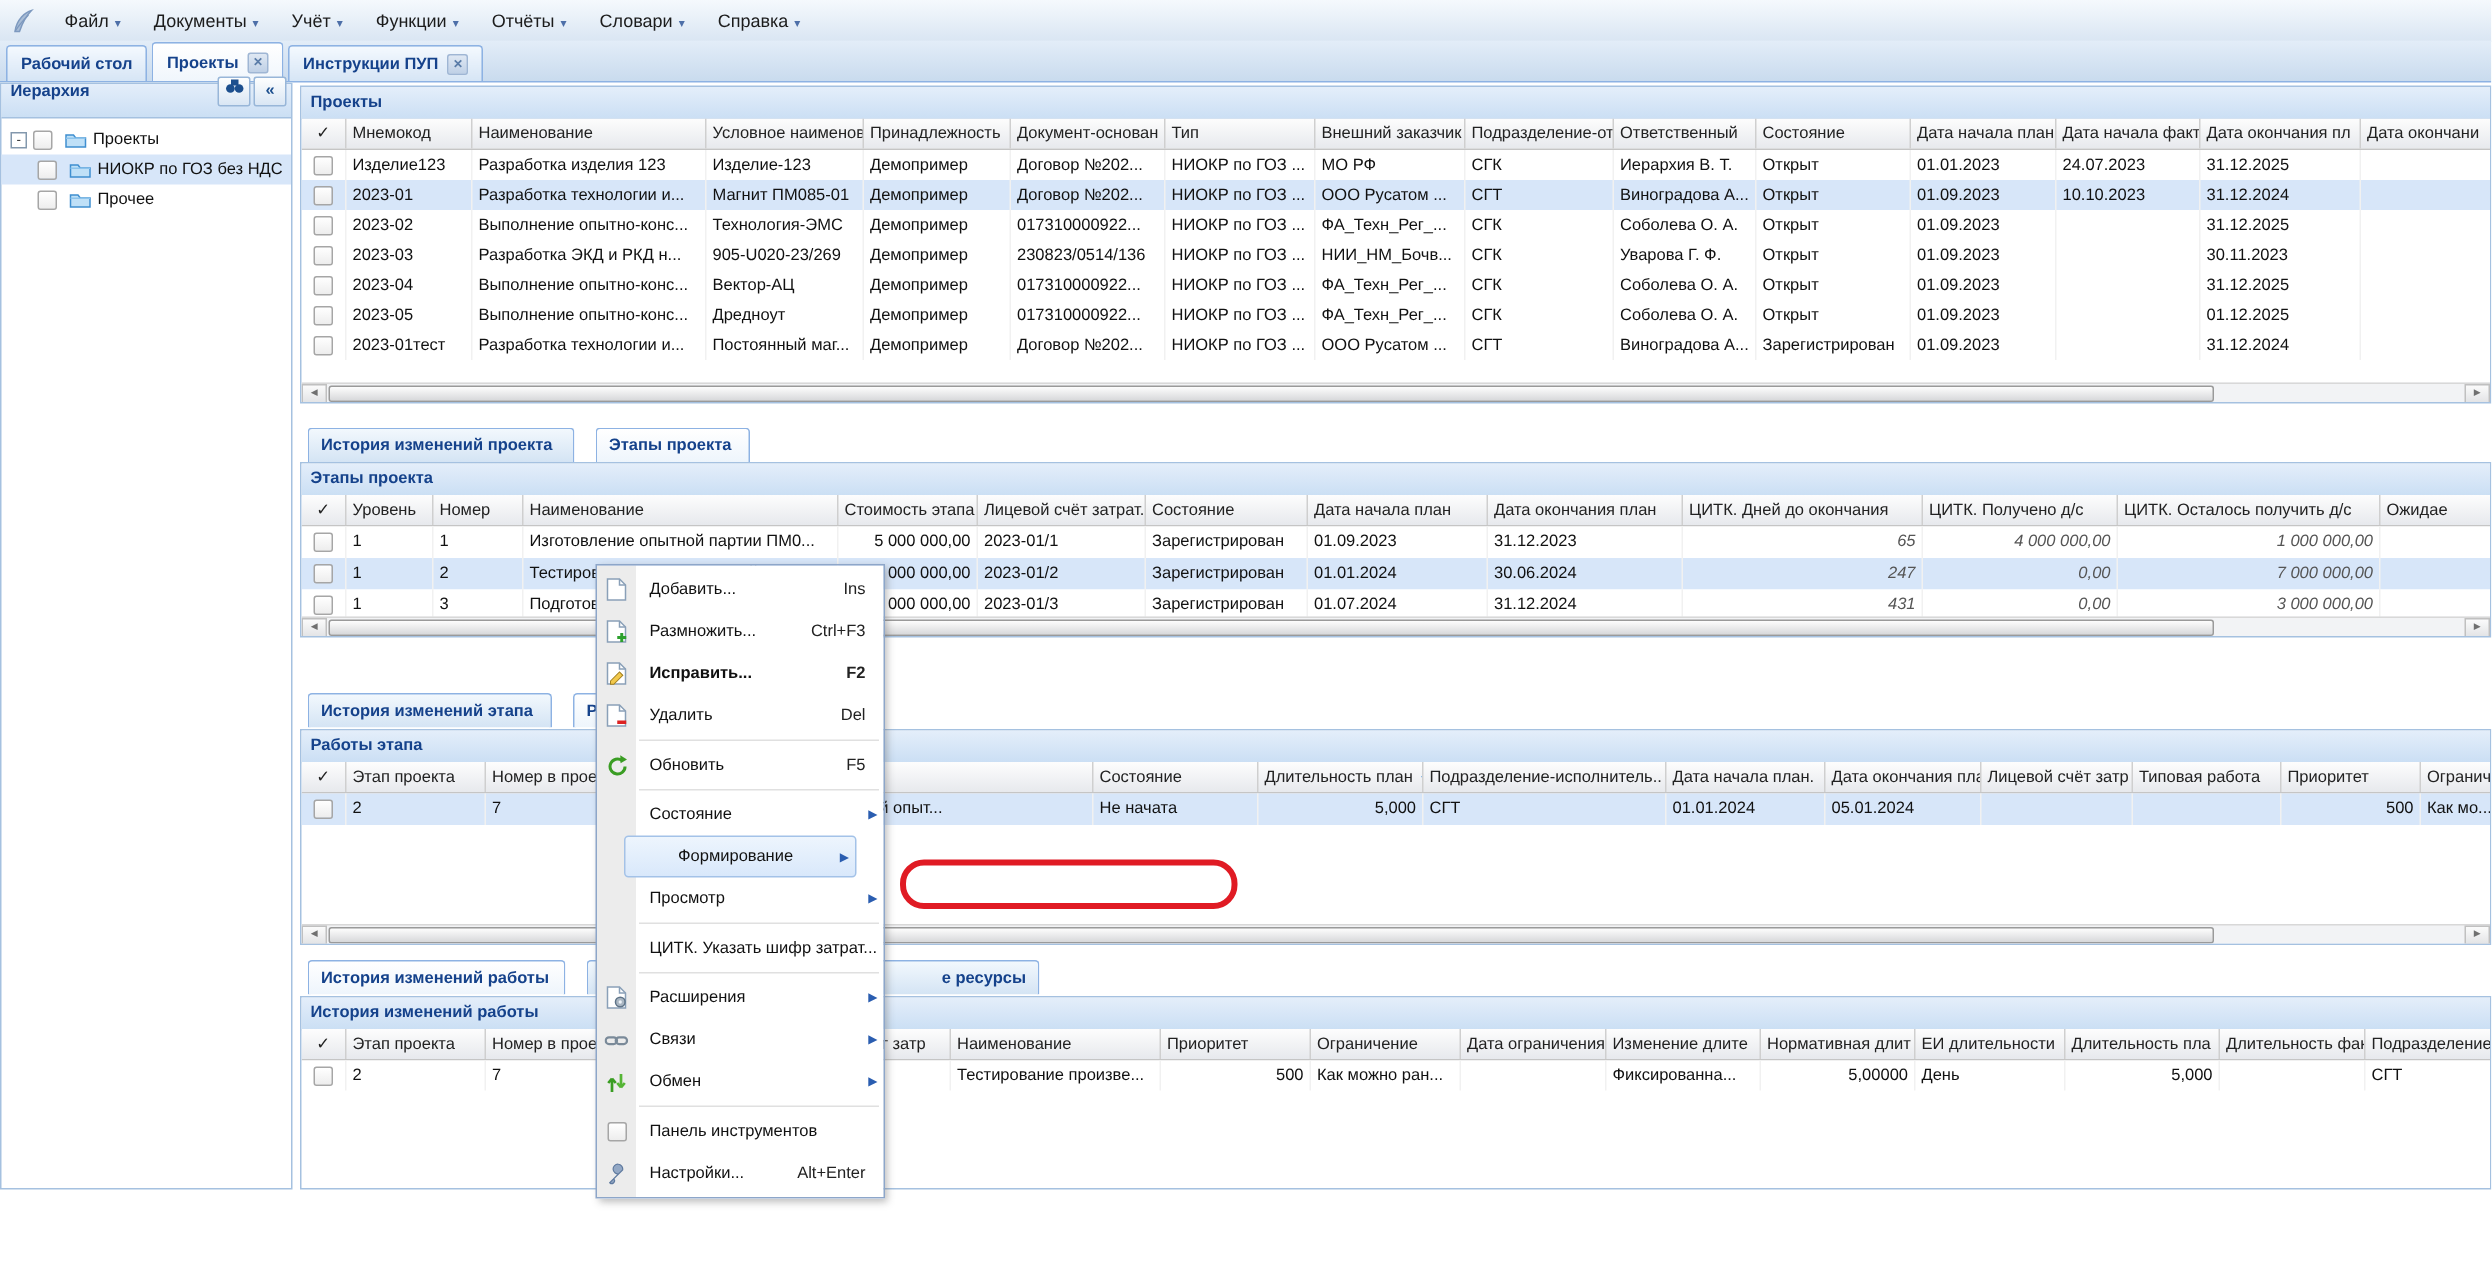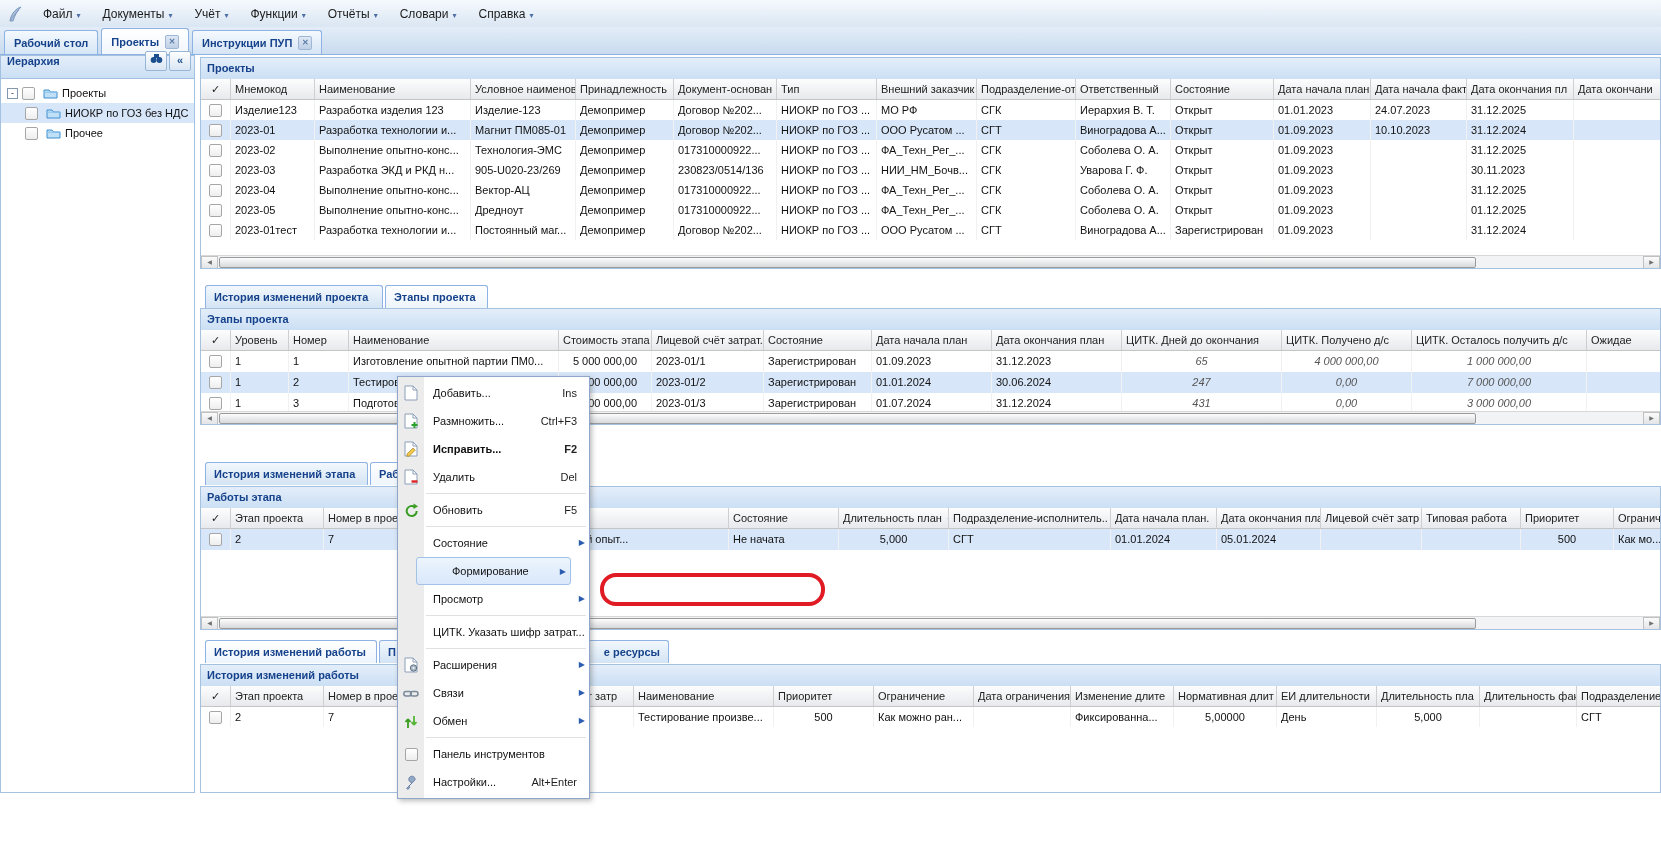--- a/index.html
+++ b/index.html
@@ -50,34 +50,34 @@
   .grid-head{display:flex;height:20px;background:linear-gradient(#fdfdfd,#e7e9ed);
              border-bottom:1px solid #c5c5c5;}
   .gh-cell{box-sizing:border-box;flex:none;border-right:1px solid #cfcfcf;padding:0 4px;
            line-height:20px;color:#222;overflow:hidden;white-space:nowrap;position:relative;}
   .sort{font-size:7px;color:#5fa2dd;margin-left:4px;}
   .grid-row{display:flex;background:#fff;}
   .grid-row.sel{background:#d7e6f9;}
   .gr-cell{box-sizing:border-box;flex:none;border-right:1px solid #f1f1f1;padding:0 4px;
            overflow:hidden;white-space:nowrap;}
   .chk-cell{display:flex;align-items:center;justify-content:center;padding:0;}
-  .num{text-align:center;}
+  .num{text-align:right;}
   .ital{font-style:italic;color:#555;}
   
   .hscroll{position:absolute;left:0;right:0;bottom:0;height:13px;background:#f2f3f5;
            border-top:1px solid #d8d8d8;display:flex;align-items:center;box-sizing:border-box;}
   .hs-btn{width:15px;height:11px;flex:none;background:linear-gradient(#fbfbfb,#e3e4e6);
           border:1px solid #c0c0c0;color:#707070;font-size:6px;line-height:10px;text-align:center;}
   .hs-right{margin-left:auto;}
   .hs-thumb{height:9px;margin-left:1px;flex:none;background:linear-gradient(#fdfdfd,#d7d8da);
             border:1px solid #9a9a9a;border-radius:2px;}
   .mini-arrow{position:absolute;left:200px;top:666px;width:10px;height:15px;font-size:7px;
               color:#555;line-height:15px;text-align:center;}
   
-  .dtabs{position:absolute;height:23px;display:flex;padding-left:5px;}
+  .dtabs{position:absolute;height:23px;display:flex;padding-left:5px;gap:12px;}
   .dtab{box-sizing:border-box;height:23px;line-height:22px;margin-right:2px;padding:0 8px;
         background:linear-gradient(#f2f8fd,#d4e4f4);border:1px solid #8db2e3;border-bottom:none;
         border-radius:3px 3px 0 0;color:#15428b;font-weight:bold;overflow:hidden;white-space:nowrap;}
   .dtab.act{background:linear-gradient(#ffffff,#eef5fc);}
   
   .ctx{position:absolute;left:397px;top:376px;width:193px;box-sizing:border-box;z-index:50;
        background:linear-gradient(90deg,#ececec 0,#ececec 26px,#ffffff 26px);
        border:1px solid #8da6c9;box-shadow:2px 2px 5px rgba(90,90,90,.4);padding:2px 0;}
   .ctx-item{position:relative;height:28px;display:flex;align-items:center;}
   .ctx-item.hl{background:linear-gradient(#edf5fd,#d9e8fb);border:1px solid #a3c2e8;

